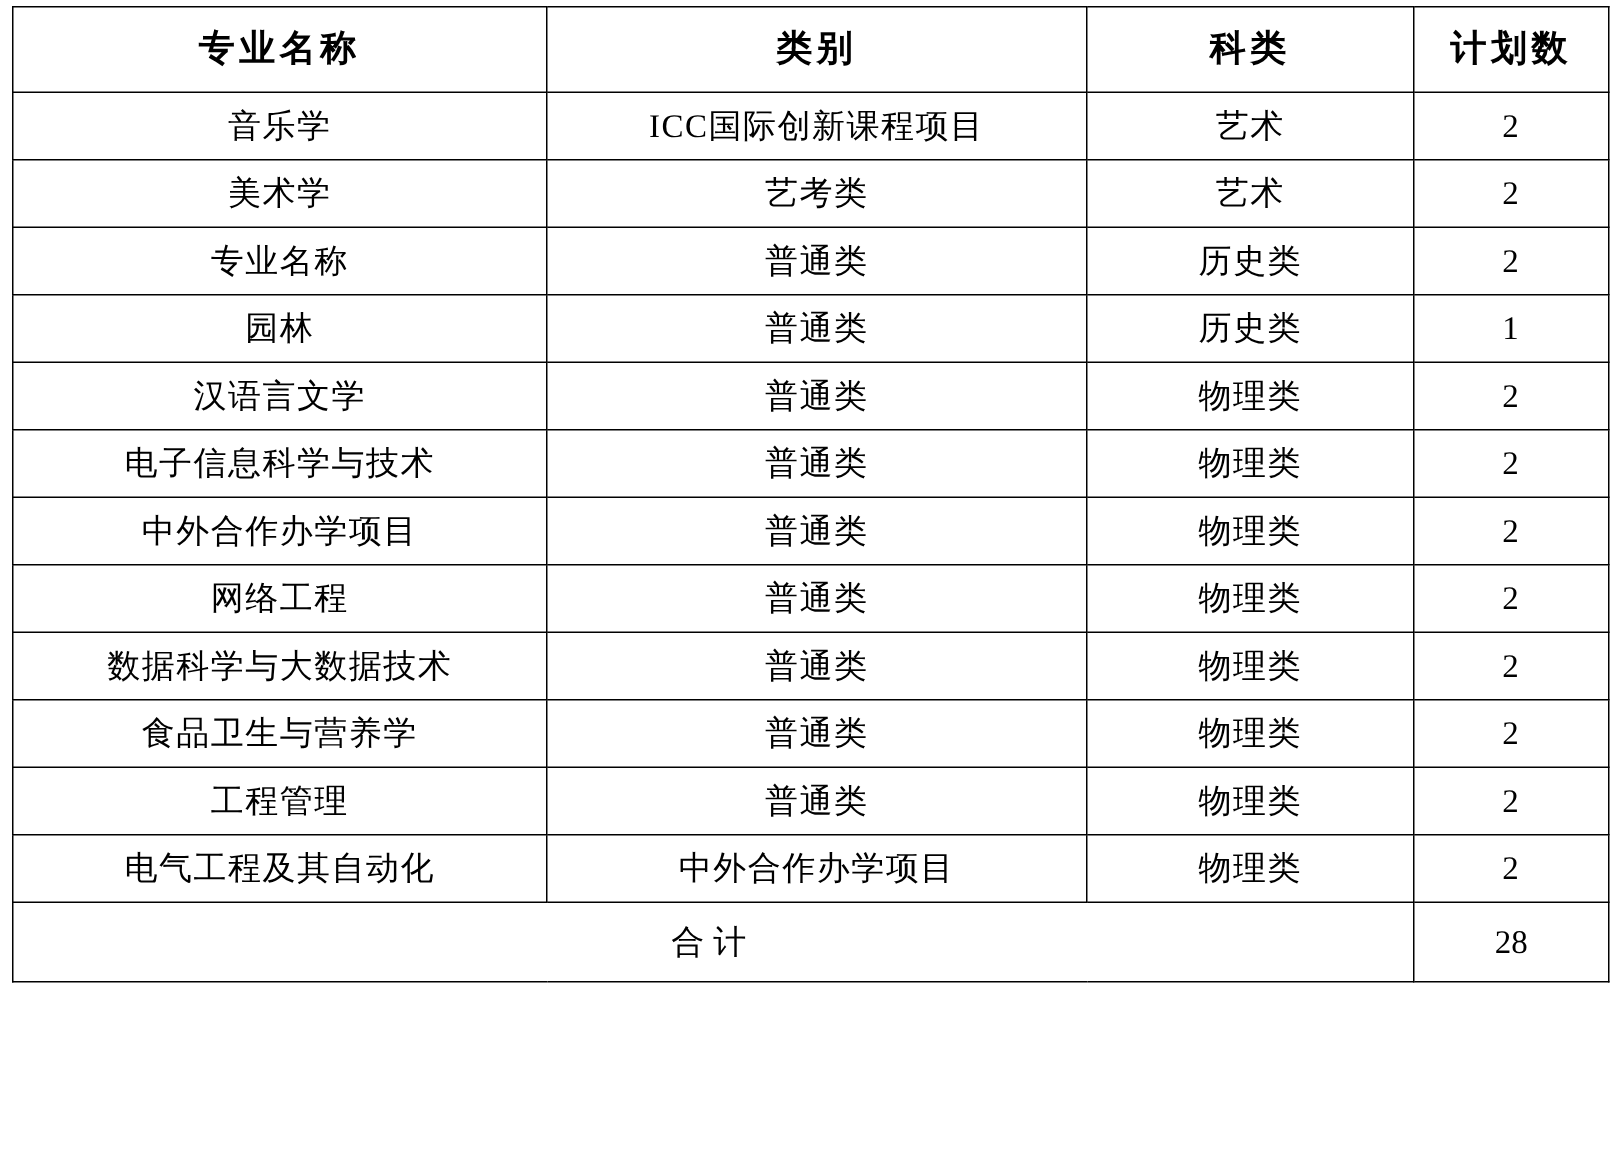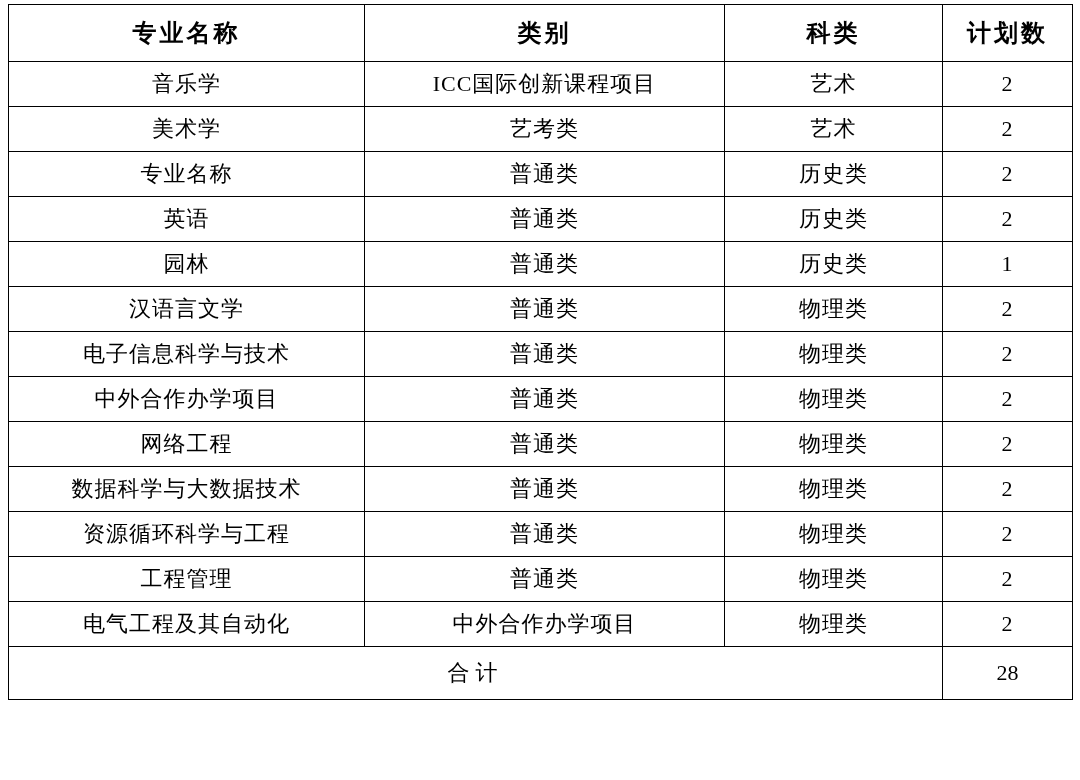--- a/index.html
+++ b/index.html
@@ -109,26 +109,20 @@
         <td>艺术</td>
         <td class="num-cell">2</td>
       </tr>
       <tr>
         <td class="major-cell">专业名称</td>
         <td>普通类</td>
         <td>历史类</td>
         <td class="num-cell">2</td>
       </tr>
       <tr>
-        <td class="major-cell">英语</td>
-        <td>普通类</td>
-        <td>历史类</td>
-        <td class="num-cell">2</td>
-      </tr>
-      <tr>
         <td class="major-cell">园林</td>
         <td>普通类</td>
         <td>历史类</td>
         <td class="num-cell">1</td>
       </tr>
       <tr>
         <td class="major-cell">汉语言文学</td>
         <td>普通类</td>
         <td>物理类</td>
         <td class="num-cell">2</td>
@@ -151,21 +145,21 @@
         <td>物理类</td>
         <td class="num-cell">2</td>
       </tr>
       <tr>
         <td class="major-cell">数据科学与大数据技术</td>
         <td>普通类</td>
         <td>物理类</td>
         <td class="num-cell">2</td>
       </tr>
       <tr>
-        <td class="major-cell">资源循环科学与工程</td>
+        <td class="major-cell">食品卫生与营养学</td>
         <td>普通类</td>
         <td>物理类</td>
         <td class="num-cell">2</td>
       </tr>
       <tr>
         <td class="major-cell">工程管理</td>
         <td>普通类</td>
         <td>物理类</td>
         <td class="num-cell">2</td>
       </tr>

